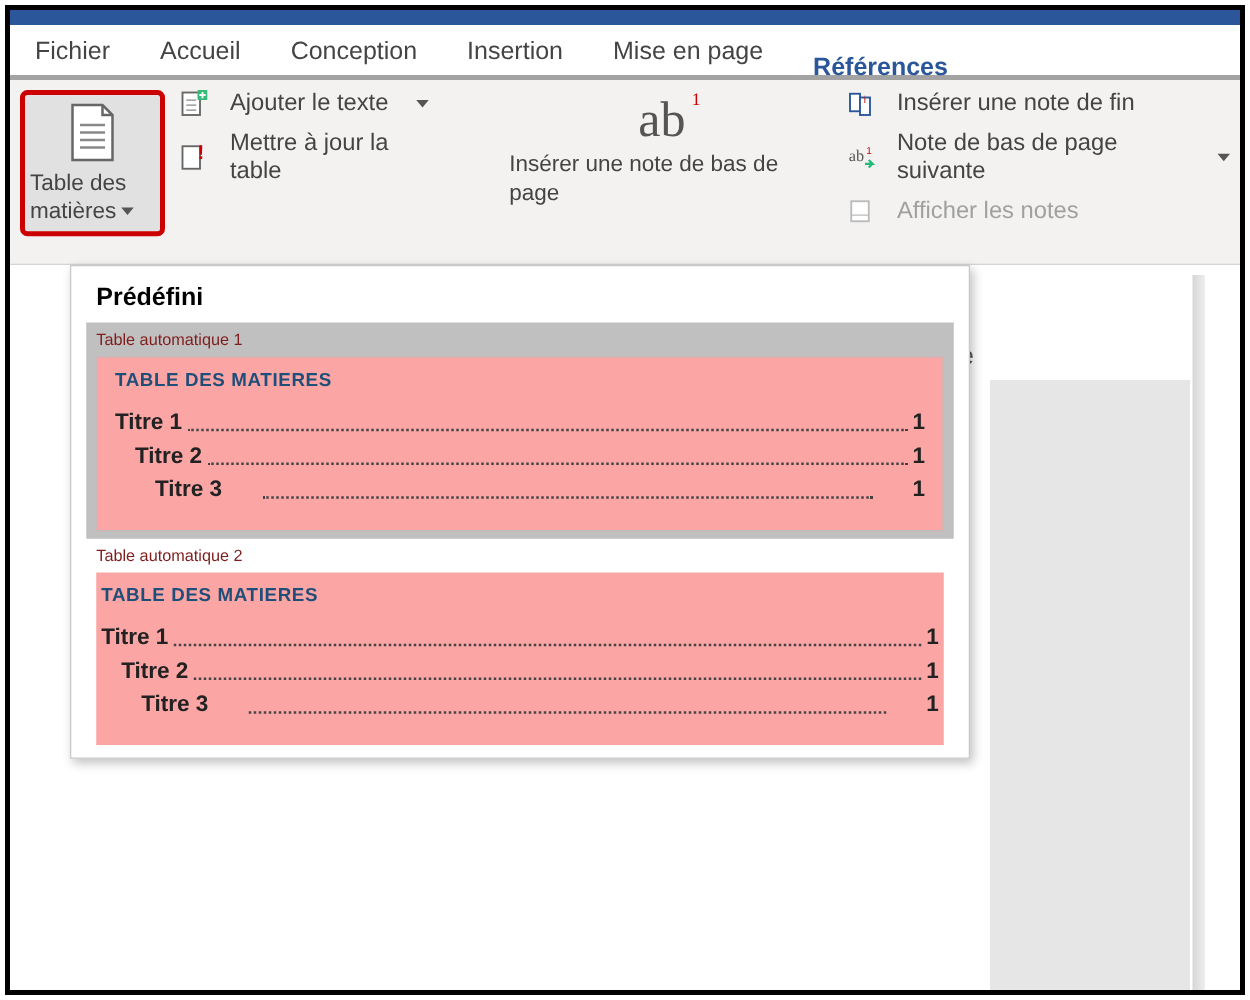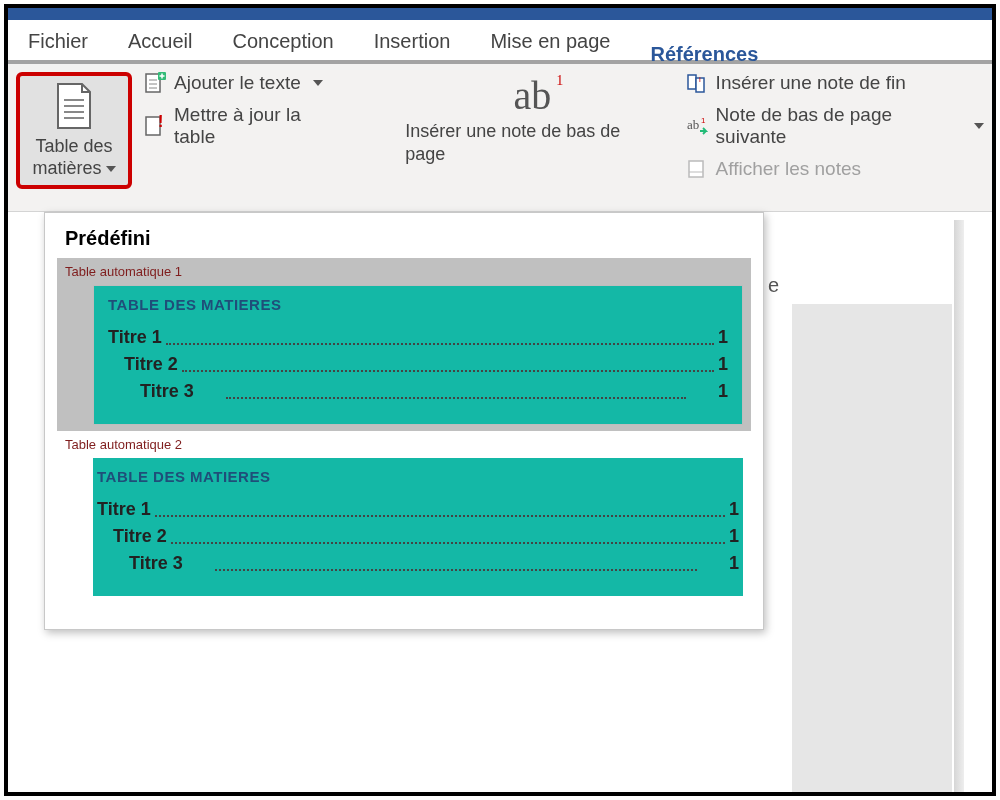--- a/index.html
+++ b/index.html
@@ -70,21 +70,21 @@
     background: #e1e1e1;
     cursor: pointer;
     margin: 2px 0 0 0;
   }
   .big-button .icon-box {
     margin-bottom: 6px;
   }
   .big-button .label {
     font-size: 18px;
     color: #444;
-    text-align: center;
+    text-align: left;
     line-height: 1.2;
   }
   .chev-down {
     display: inline-block;
     width: 0; height:0;
     border-left: 5px solid transparent;
     border-right: 5px solid transparent;
     border-top: 6px solid #555;
     margin-left: 4px;
     vertical-align: middle;
@@ -92,21 +92,21 @@
   .small-cmds {
     display: flex;
     flex-direction: column;
     gap: 10px;
     padding-top: 8px;
     padding-left: 4px;
   }
   .cmd {
     display: flex;
     align-items: center;
-    gap: 8px;
+    gap: 18px;
     font-size: 19px;
     color: #444;
     cursor: pointer;
   }
   .cmd.disabled { color: #a0a0a0; cursor: default; }
   .cmd .chev-down { border-top-color:#555; }
   .footnote-big {
     display: flex;
     flex-direction: column;
     align-items: center;
@@ -150,52 +150,51 @@
   .page-marker {
     position: absolute;
     right: 40px;
     top: 92px;
     bottom: 0;
     width: 160px;
     background: #e6e6e6;
   }
   .gallery {
     position: absolute;
-    left: 36px;
+    left: 48px;
     top: 204px;
     width: 720px;
     background: #fff;
     border: 1px solid #c8c8c8;
     box-shadow: 2px 3px 8px rgba(0,0,0,0.25);
     z-index: 20;
-    padding: 10px 12px 27px 12px;
+    padding: 10px 12px 4px 12px;
   }
   .gallery-header {
     font-weight: 700;
     font-size: 20px;
     padding: 4px 8px 8px 8px;
   }
   .gallery-item {
     padding: 6px 8px;
     cursor: pointer;
   }
   .gallery-item.selected {
     background: #c0c0c0;
   }
   .gallery-item .title {
     font-weight: 400;
     font-size: 13px;
     color: #7f1d1d;
     margin-bottom: 6px;
   }
   .preview {
-    background: #14b8a6;
+    background: #fca5a5;
     border: 1px solid #bdbdbd;
     padding: 10px 14px 16px 14px;
-    margin-left: 28px;
   }
   .preview .toc-head {
     color: #1f4e79;
     font-weight: 700;
     font-size: 15px;
     letter-spacing: 0.5px;
     margin-bottom: 14px;
   }
   .toc-row {
     display: flex;

